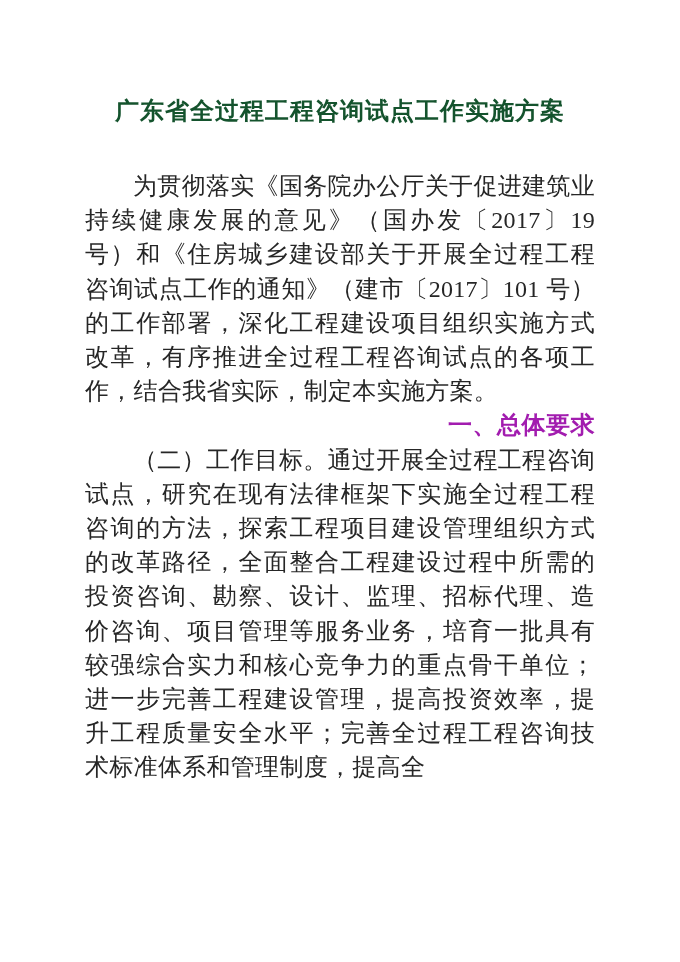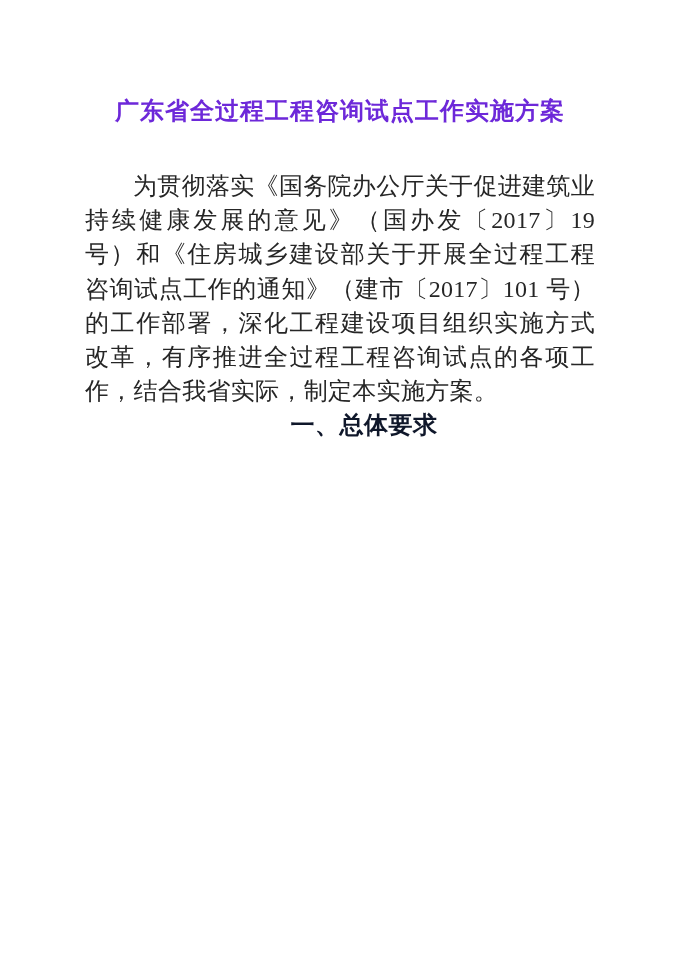--- a/index.html
+++ b/index.html
@@ -16,47 +16,48 @@
     color: #212121;
     font-family: "Liberation Serif", "DejaVu Serif", serif;
   }
   .doc-title {
     margin: 97px 40px 0 40px;
     text-align: center;
     font-size: 24px;
     font-weight: 700;
     line-height: 28px;
     letter-spacing: 1px;
-    color: #6d28d9;
+    color: #14532d;
     font-family: "Liberation Serif", "DejaVu Serif", serif;
   }
   .content {
     margin: 44px 85px 0 85px;
     width: 510px;
   }
   .content p {
     margin: 0;
     padding: 0;
     font-size: 24px;
     line-height: 34.2px;
     text-align: justify;
     text-indent: 2em;
     color: #262626;
     letter-spacing: 0.3px;
   }
   .content p.heading {
     font-family: "Liberation Sans", "DejaVu Sans", sans-serif;
     font-weight: 700;
-    text-align: center;
-    color: #0f172a;
+    text-align: right;
+    color: #a21caf;
     letter-spacing: 0.5px;
   }
 </style>
 </head>
 <body>
 
 <div class="page">
   <h1 class="doc-title">广东省全过程工程咨询试点工作实施方案</h1>
   <div class="content">
     <p class="body">为贯彻落实《国务院办公厅关于促进建筑业持续健康发展的意见》（国办发〔2017〕19 号）和《住房城乡建设部关于开展全过程工程咨询试点工作的通知》（建市〔2017〕101 号）的工作部署，深化工程建设项目组织实施方式改革，有序推进全过程工程咨询试点的各项工作，结合我省实际，制定本实施方案。</p>
     <p class="heading">一、总体要求</p>
+    <p class="body">（二）工作目标。通过开展全过程工程咨询试点，研究在现有法律框架下实施全过程工程咨询的方法，探索工程项目建设管理组织方式的改革路径，全面整合工程建设过程中所需的投资咨询、勘察、设计、监理、招标代理、造价咨询、项目管理等服务业务，培育一批具有较强综合实力和核心竞争力的重点骨干单位；进一步完善工程建设管理，提高投资效率，提升工程质量安全水平；完善全过程工程咨询技术标准体系和管理制度，提高全</p>
   </div>
 </div>
 
 </body></html>

